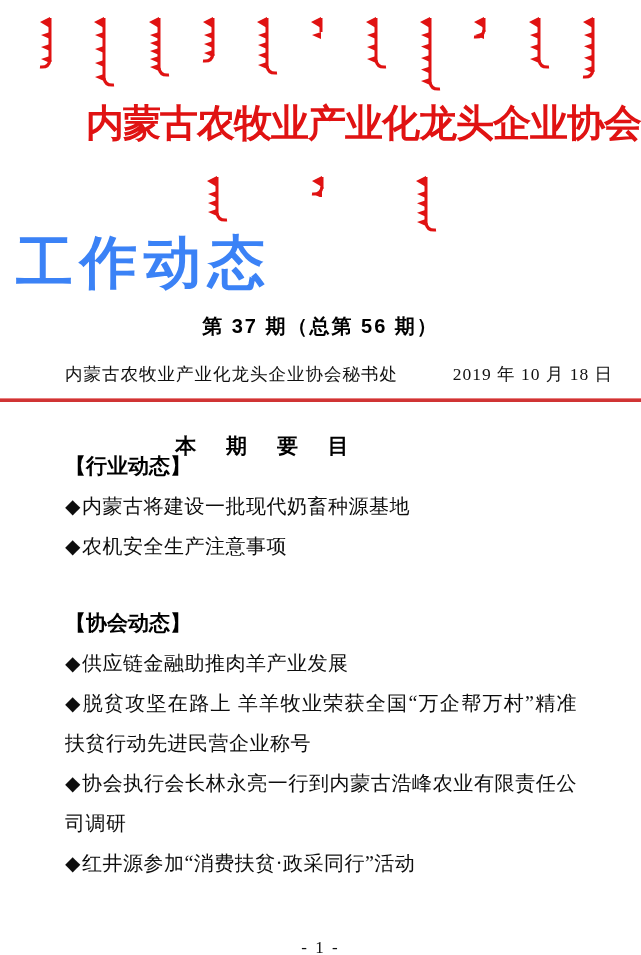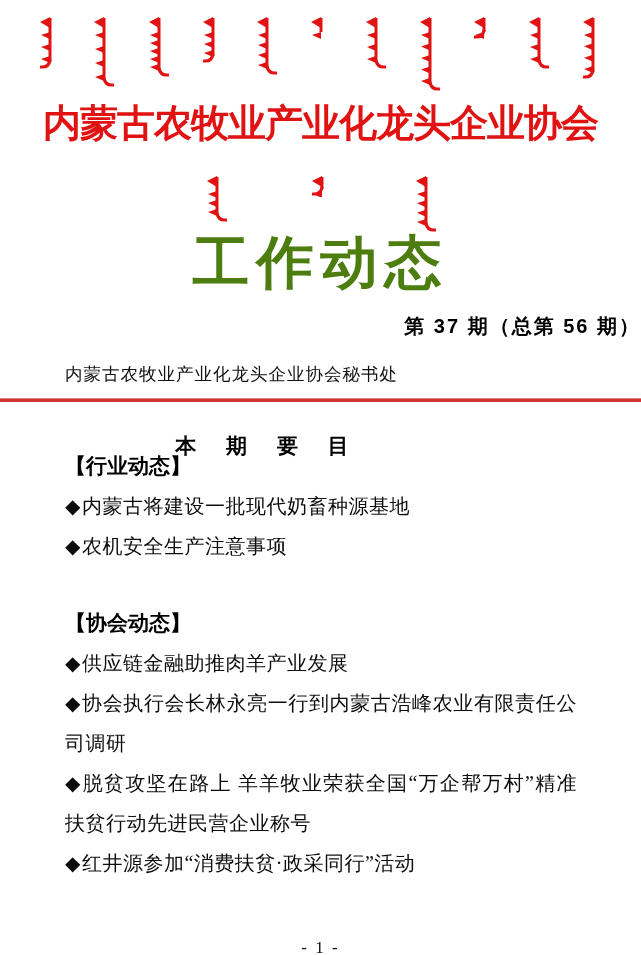--- a/index.html
+++ b/index.html
@@ -10,31 +10,31 @@
   }
   .page{width:641px;height:955px;position:relative;}
 
   
   .mongol-row{display:flex;align-items:flex-start;}
   .mongol-top{margin:14px 36px 0 36px;justify-content:space-between;height:80px;}
   .mongol-mid{margin:24px auto 0 auto;width:235px;justify-content:space-between;height:62px;}
   .mongol-word{display:inline-block;line-height:0;}
 
   .org-name{
-    margin:4px 0 0 0;text-align:center;
+    margin:4px 0 0 0;text-align:right;
     font-size:38px;font-weight:bold;letter-spacing:-1px;
     color:#e01212;white-space:nowrap;
   }
   .bulletin-title{
-    margin:4px;text-align:center;
+    margin:16px;text-align:left;
     font-size:57px;font-weight:bold;letter-spacing:7px;
-    color:#4d7c0f;line-height:1.05;margin-top:-2px;
+    color:#3b82f6;line-height:1.05;margin-top:-2px;
   }
   .issue-line{
-    margin-top:20px;text-align:right;
+    margin-top:20px;text-align:center;
     font-family:"Liberation Sans","DejaVu Sans",sans-serif;
     font-weight:bold;font-size:20px;letter-spacing:2px;color:#000;
   }
   .pub-row{
     margin:22px 28px 0 65px;display:flex;justify-content:space-between;
     font-size:17.5px;color:#111;letter-spacing:1px;
   }
   .red-rule{
     position:absolute;left:0;top:384px;width:641px;height:3px;
     background:#d03434;border-top:1px solid #e98080;
@@ -191,38 +191,39 @@
             <path d="M14 50 Q15 58 24 57" stroke="#e01212" stroke-width="3" fill="none"></path>
           </svg></span>
       </div>
 
     <h2 class="bulletin-title">工作动态</h2>
 
     <div class="issue-line">第 37 期（总第 56 期）</div>
 
     <div class="pub-row">
       <span>内蒙古农牧业产业化龙头企业协会秘书处</span>
+      <span>2019 年 10 月 18 日</span>
     </div>
 
     <div class="red-rule"></div>
   </header>
 
   <main>
     <h3 class="toc-heading">本 期 要 目</h3>
     <div class="toc-body" id="toc-sections">
         <section class="toc-section">
           <div class="section-title">【行业动态】</div>
           <p class="toc-item"><span class="bullet">◆</span><span>内蒙古将建设一批现代奶畜种源基地</span></p>
           <p class="toc-item"><span class="bullet">◆</span><span>农机安全生产注意事项</span></p>
         </section>
         <section class="toc-section">
           <div class="section-title">【协会动态】</div>
           <p class="toc-item"><span class="bullet">◆</span><span>供应链金融助推肉羊产业发展</span></p>
+          <p class="toc-item"><span class="bullet">◆</span><span>脱贫攻坚在路上 羊羊牧业荣获全国“万企帮万村”精准扶贫行动先进民营企业称号</span></p>
           <p class="toc-item"><span class="bullet">◆</span><span>协会执行会长林永亮一行到内蒙古浩峰农业有限责任公司调研</span></p>
-          <p class="toc-item"><span class="bullet">◆</span><span>脱贫攻坚在路上 羊羊牧业荣获全国“万企帮万村”精准扶贫行动先进民营企业称号</span></p>
           <p class="toc-item"><span class="bullet">◆</span><span>红井源参加“消费扶贫·政采同行”活动</span></p>
         </section>
       </div>
   </main>
 
   <footer>
     <div class="page-number">- 1 -</div>
   </footer>
 
 </div>

